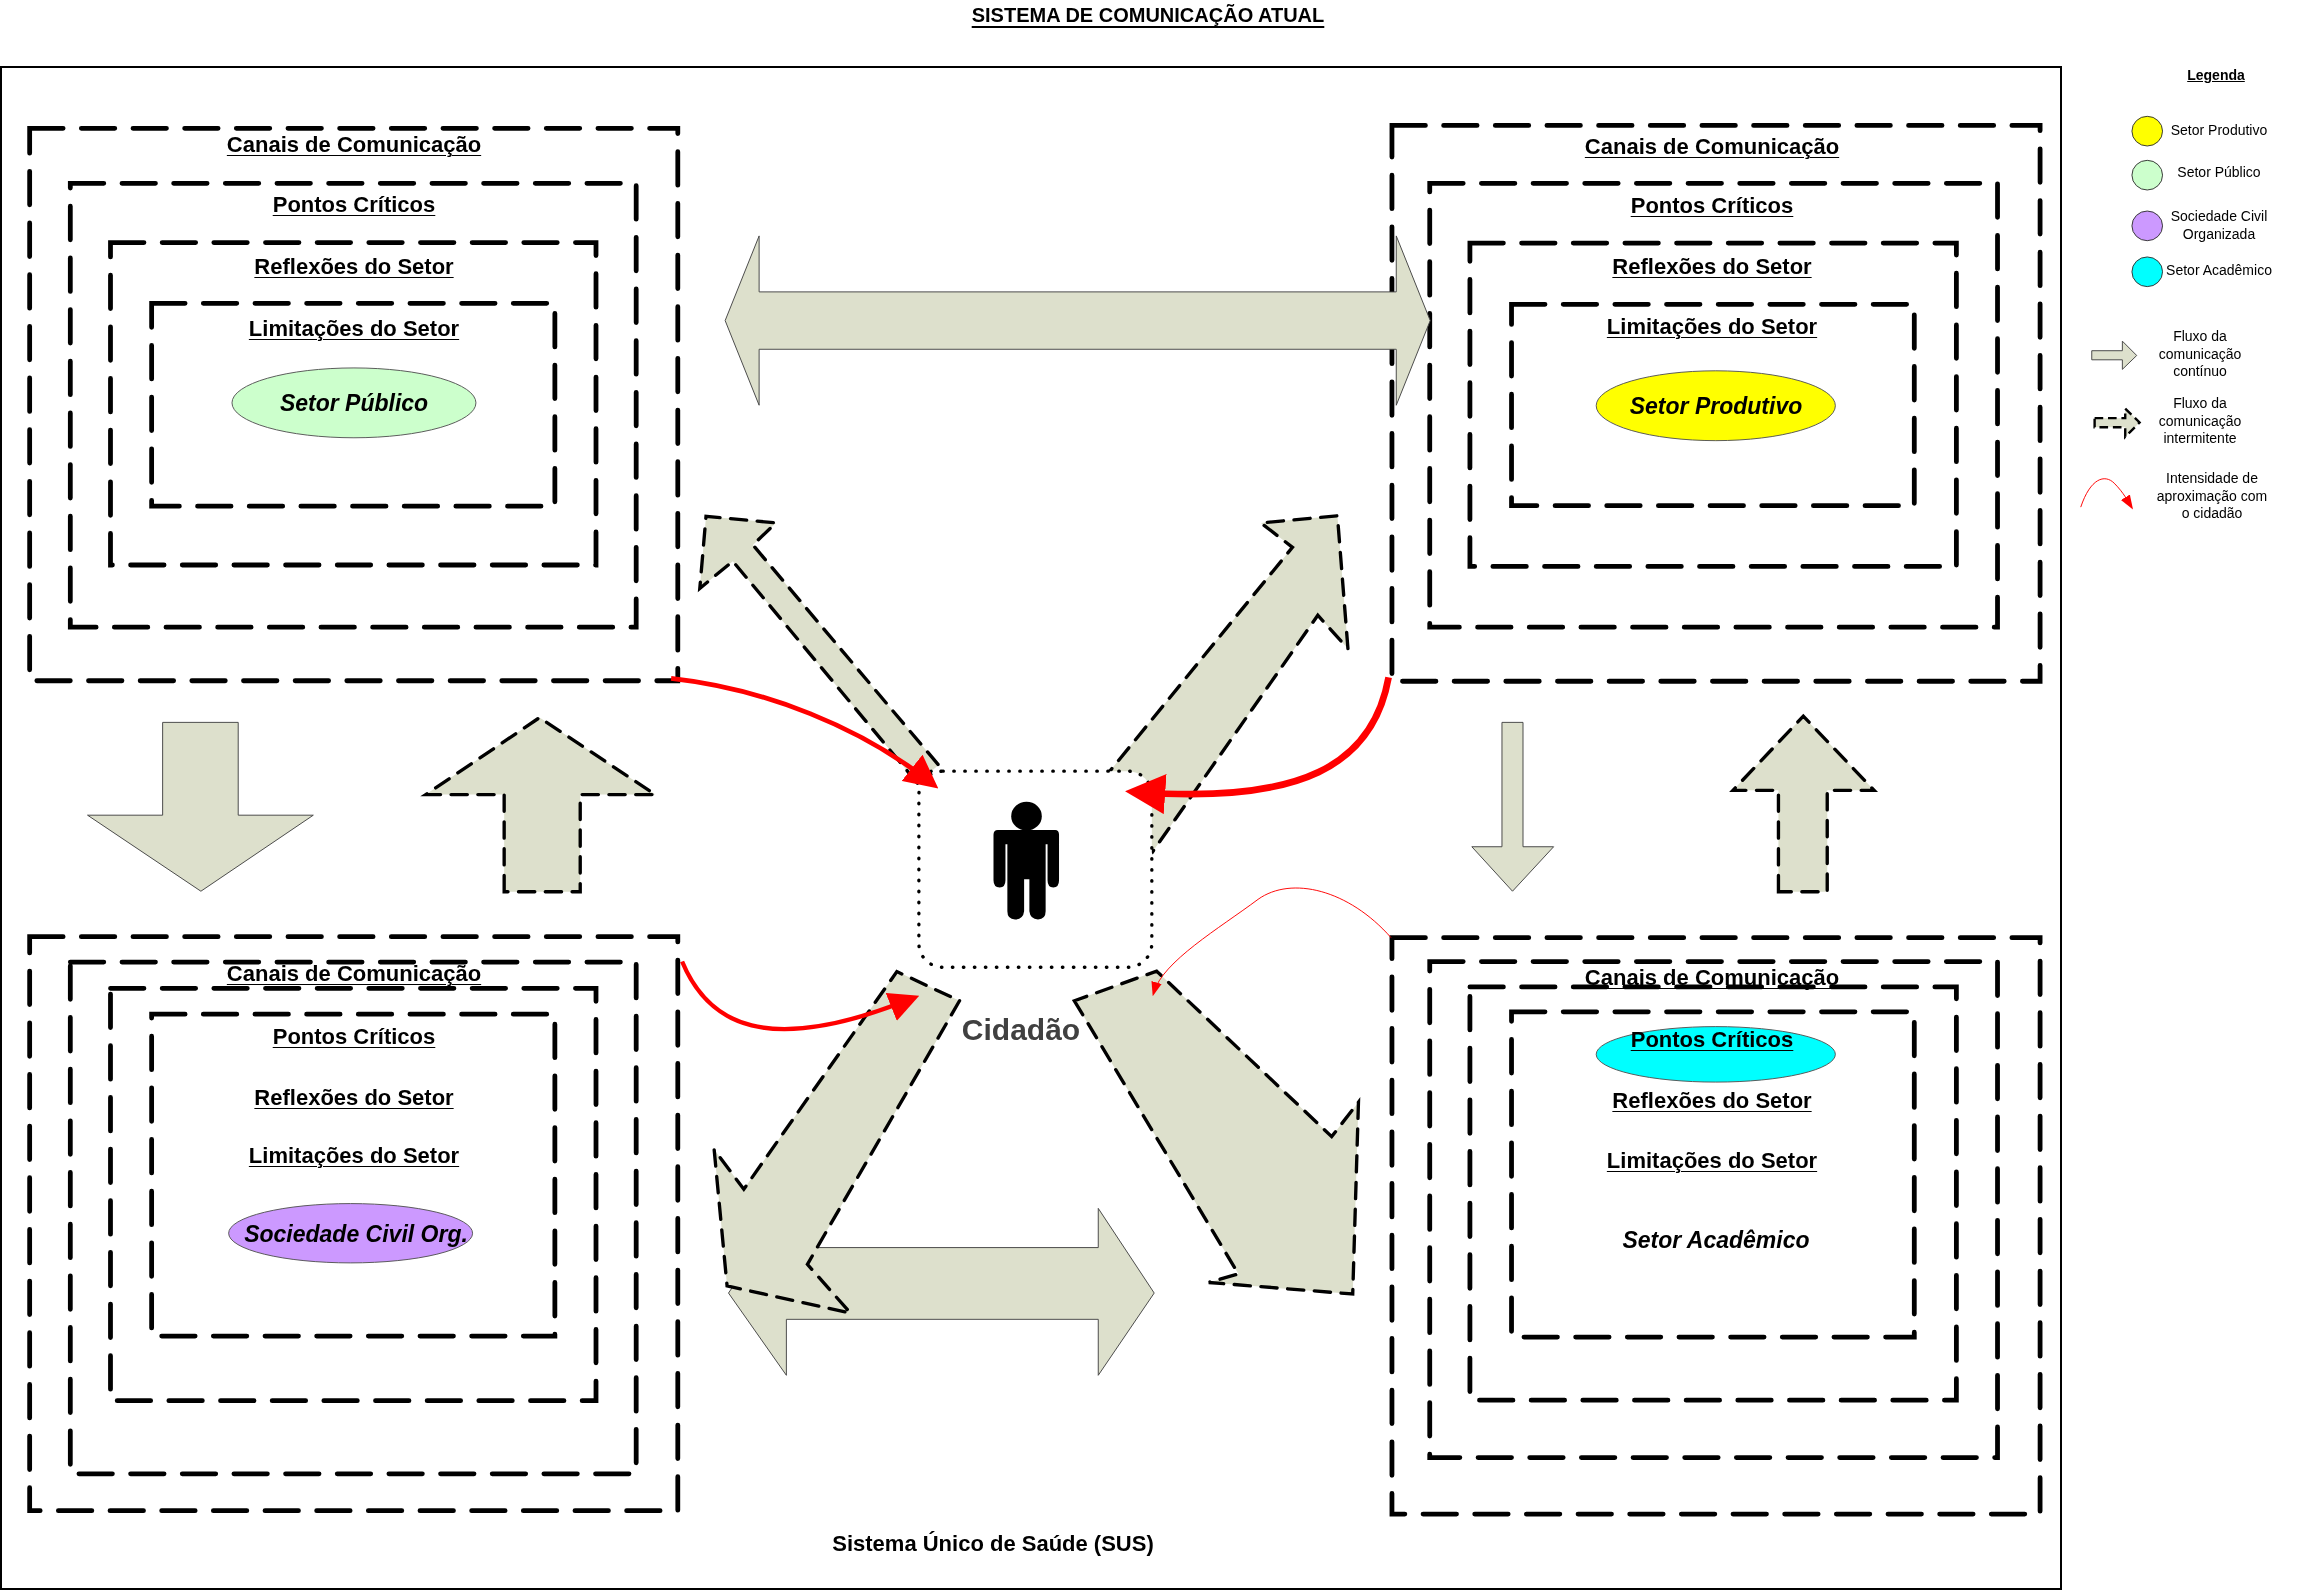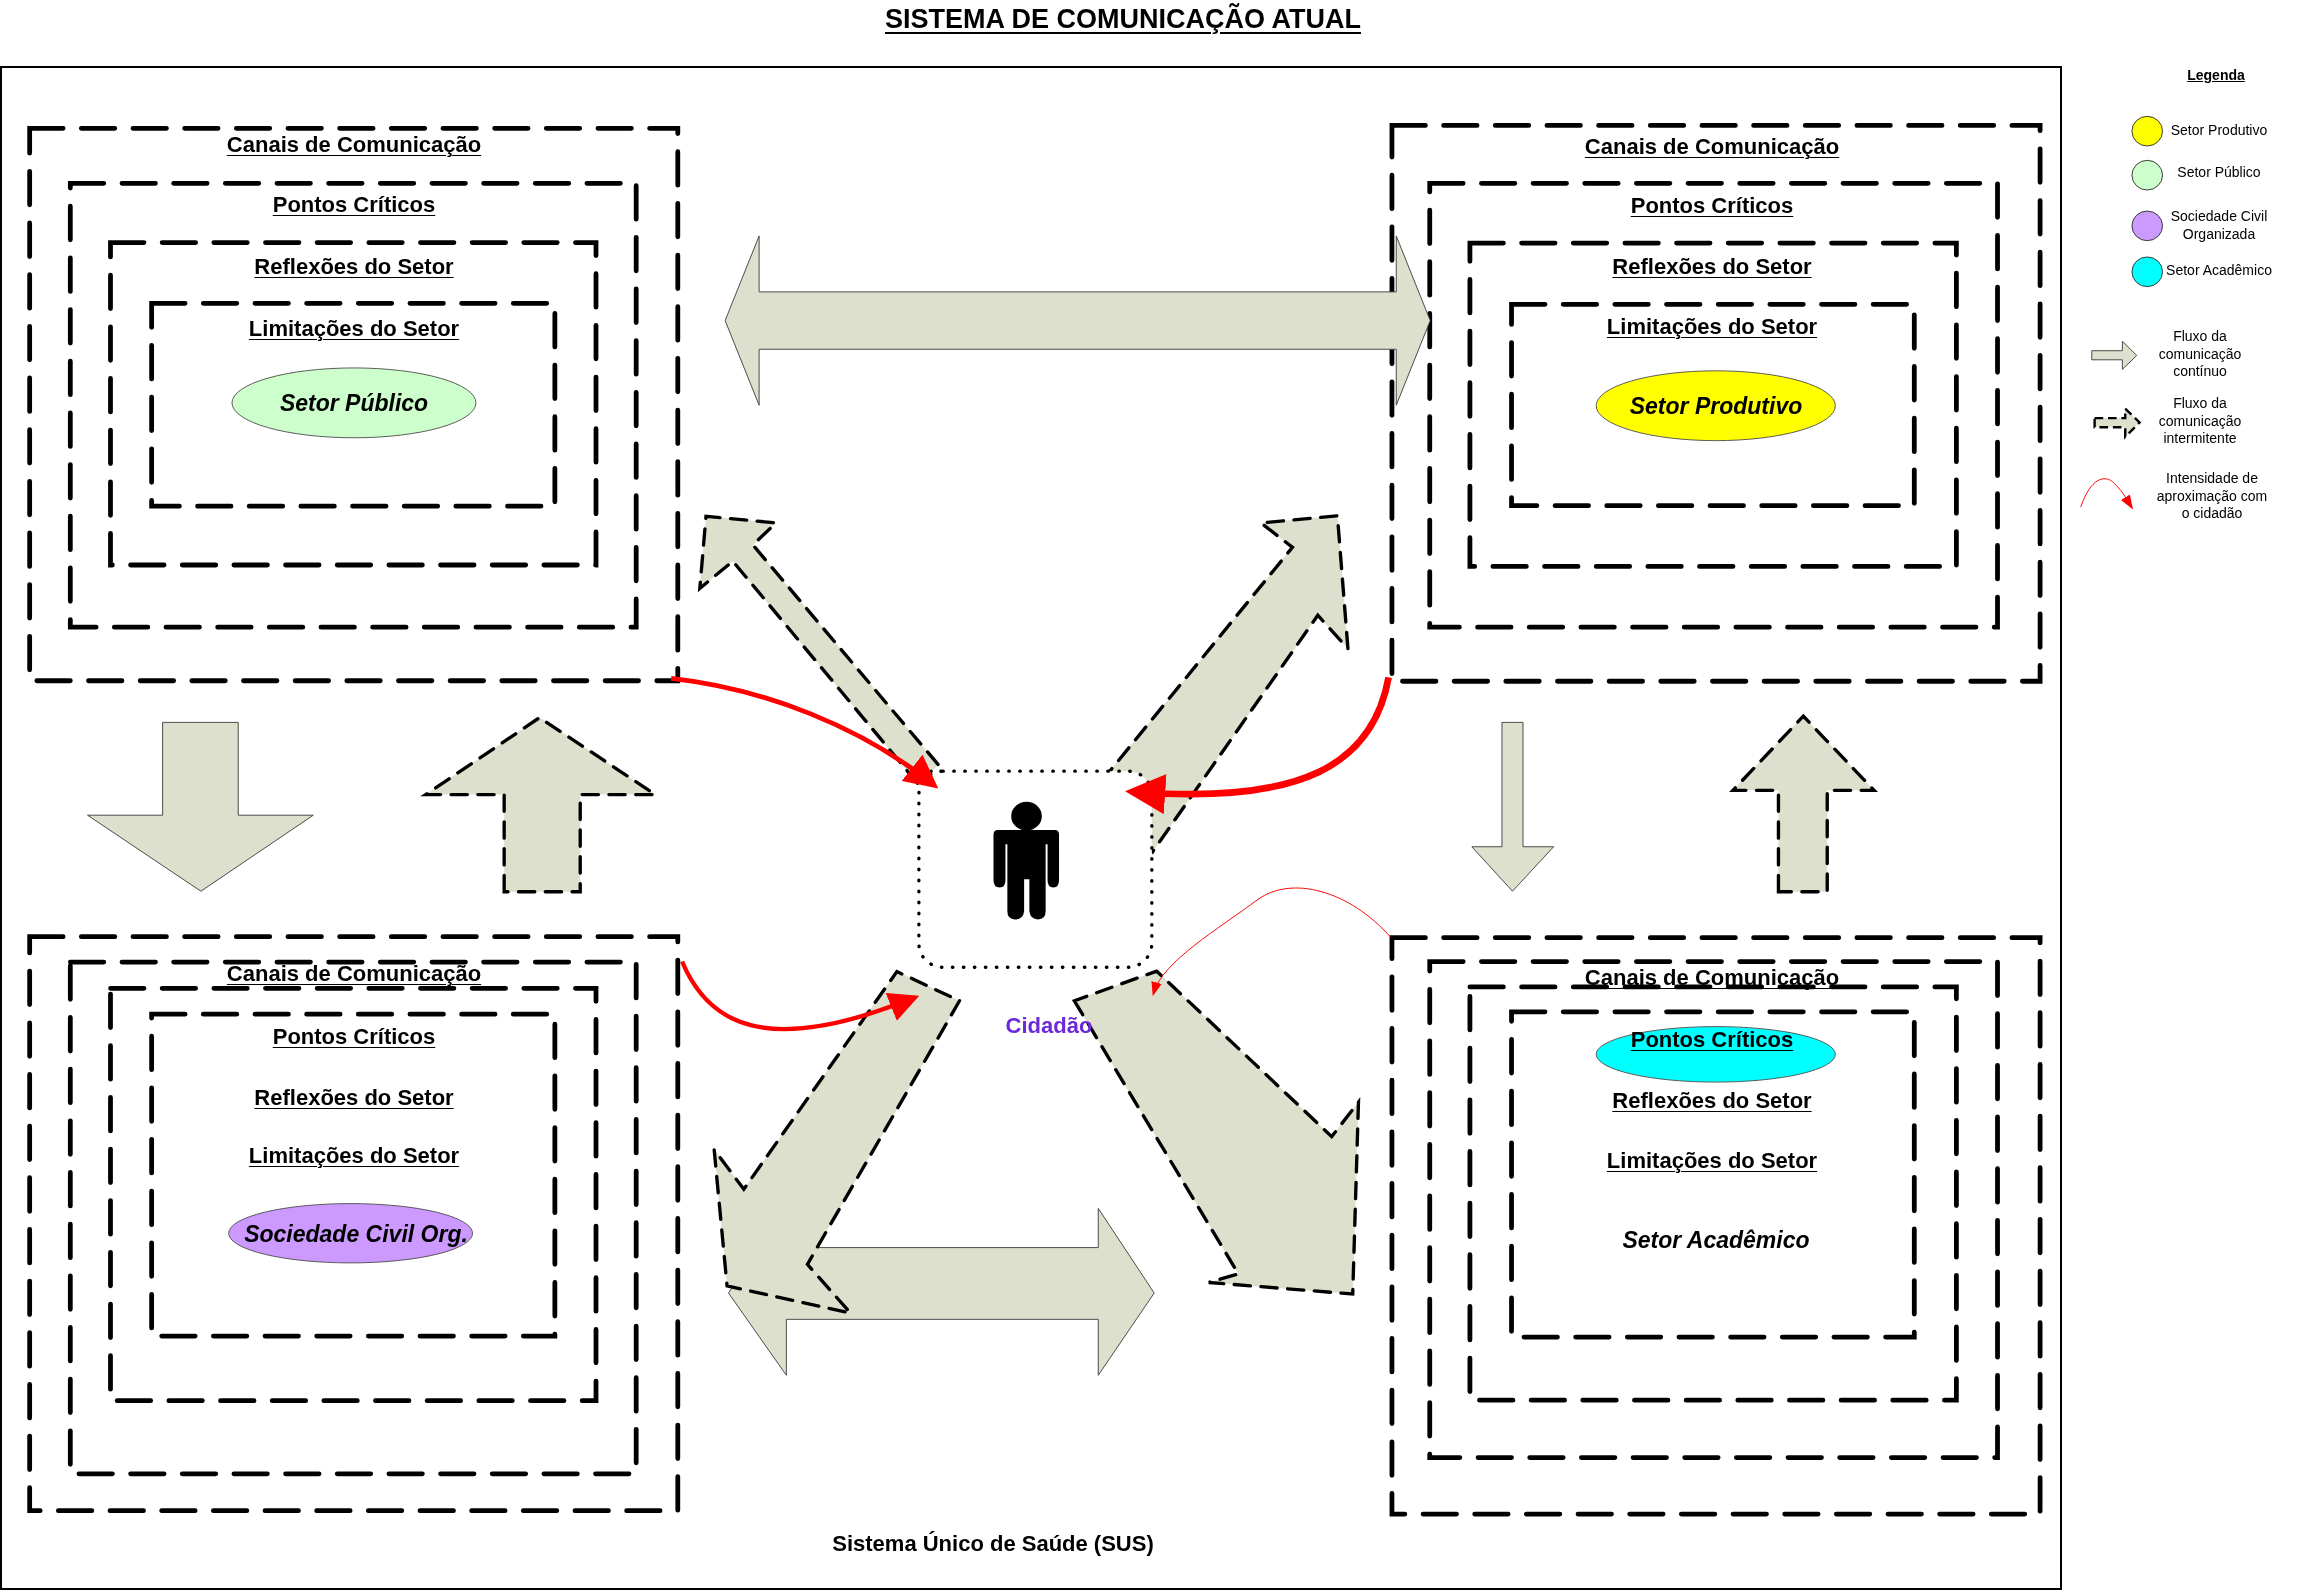--- a/index.html
+++ b/index.html
@@ -1,22 +1,22 @@
 <!DOCTYPE html>
 <html style="font-size:7.7px"><head>
 <meta charset="utf-8">
 <style>
   html, body { margin: 0; padding: 0; background: #ffffff; }
   body { width: 2307px; height: 1594px; position: relative; overflow: hidden; font-family: "Liberation Sans", sans-serif; }
   #canvas { position: absolute; left: 0; top: 0; width: 2307px; height: 1594px; }
-  .title { position: absolute; left: 885px; top: 3.8px; width: 526px; font-family: "Liberation Sans", sans-serif; font-weight: bold; font-size: 27px; text-decoration: underline; text-decoration-thickness: 2.4px; text-underline-offset: 3.8px; color: #000; letter-spacing: 0px; }
+  .title { position: absolute; left: 885px; top: 3.8px; width: 526px; text-align: center; font-family: "Liberation Sans", sans-serif; font-weight: bold; font-size: 20px; text-decoration: underline; text-decoration-thickness: 2.4px; text-underline-offset: 3.8px; color: #000; letter-spacing: 0px; }
   .main-frame { position: absolute; left: 0px; top: 66px; width: 2062px; height: 1524px; border: 2.4px solid #000; box-sizing: border-box; }
   .heading { position: absolute; font-family: "Liberation Sans", sans-serif; font-weight: bold; font-size: 22px; text-decoration: underline; text-decoration-thickness: 1.4px; text-underline-offset: 2.9px; color: #000; text-align: right; white-space: nowrap; transform: translateX(-50%); }
   .sector-label { position: absolute; font-family: "Liberation Sans", sans-serif; font-weight: bold; font-style: italic; font-size: 23px; color: #000; text-align: center; white-space: nowrap; transform: translate(-50%, -50%); }
-  .cidadao { position: absolute; left: 1021px; top: 1013px; font-family: "Liberation Sans", sans-serif; font-weight: bold; font-size: 22px; color: #6d28d9; transform: translateX(-50%); white-space: nowrap; margin-left: 28px; }
+  .cidadao { position: absolute; left: 1021px; top: 1013px; font-family: "Liberation Sans", sans-serif; font-weight: bold; font-size: 30px; color: #404040; transform: translateX(-50%); white-space: nowrap; }
   .sus { position: absolute; left: 993px; top: 1531px; font-family: "Liberation Sans", sans-serif; font-weight: bold; font-size: 22px; color: #000; transform: translateX(-50%); white-space: nowrap; }
   .legend-title { position: absolute; left: 2216px; top: 67px; font-family: "Liberation Sans", sans-serif; font-weight: bold; font-size: 14px; text-decoration: underline; transform: translateX(-50%); white-space: nowrap; text-align: center; }
   .legend-text { position: absolute; font-family: "Liberation Sans", sans-serif; font-size: 14px; line-height: 17.7px; text-align: center; color: #000; transform: translateX(-50%); white-space: nowrap; }
 </style>
 </head>
 <body>
 
 <div class="title">SISTEMA DE COMUNICAÇÃO ATUAL</div>
 
 <div class="main-frame"></div>

